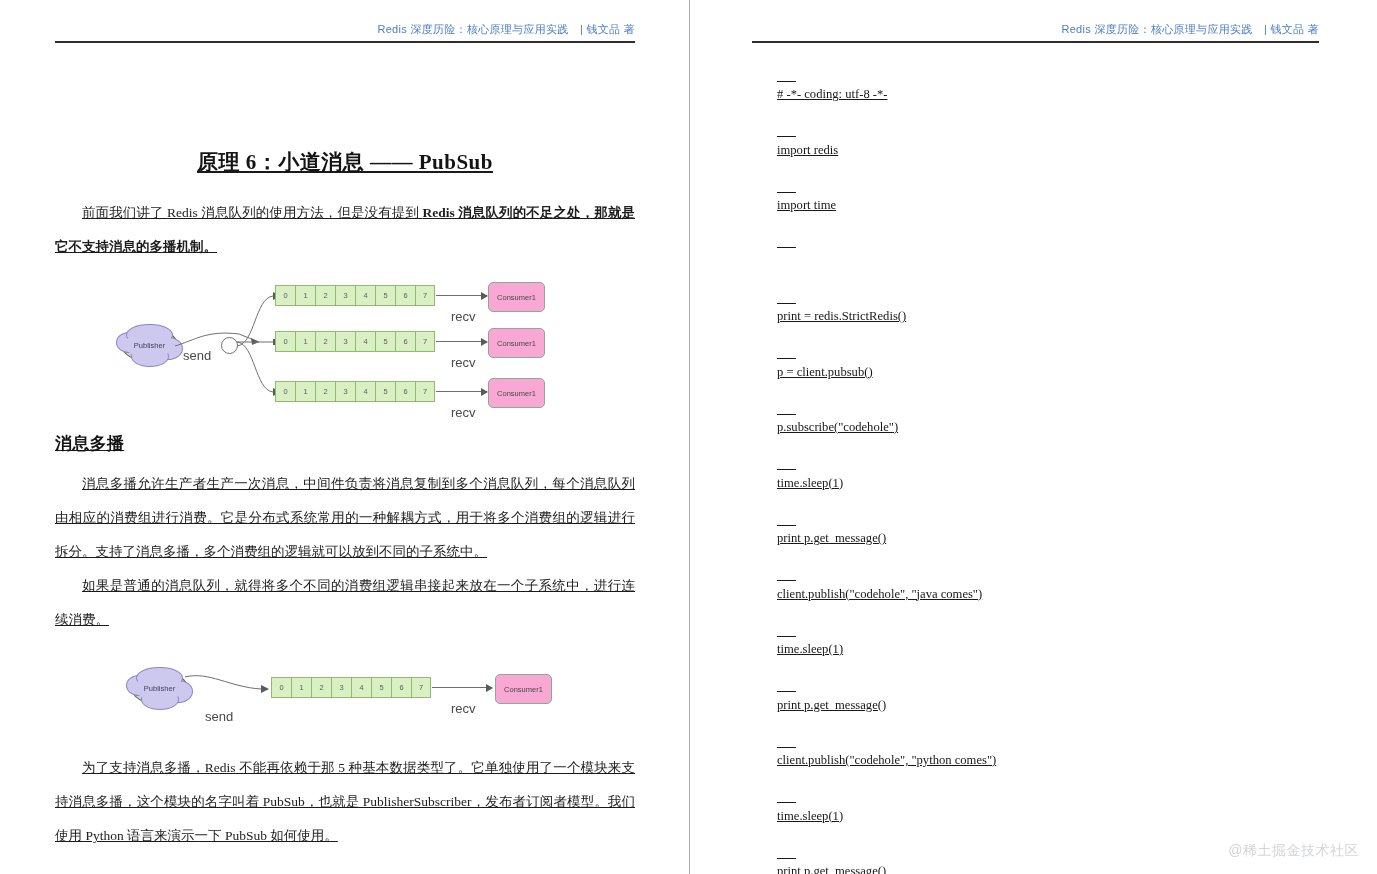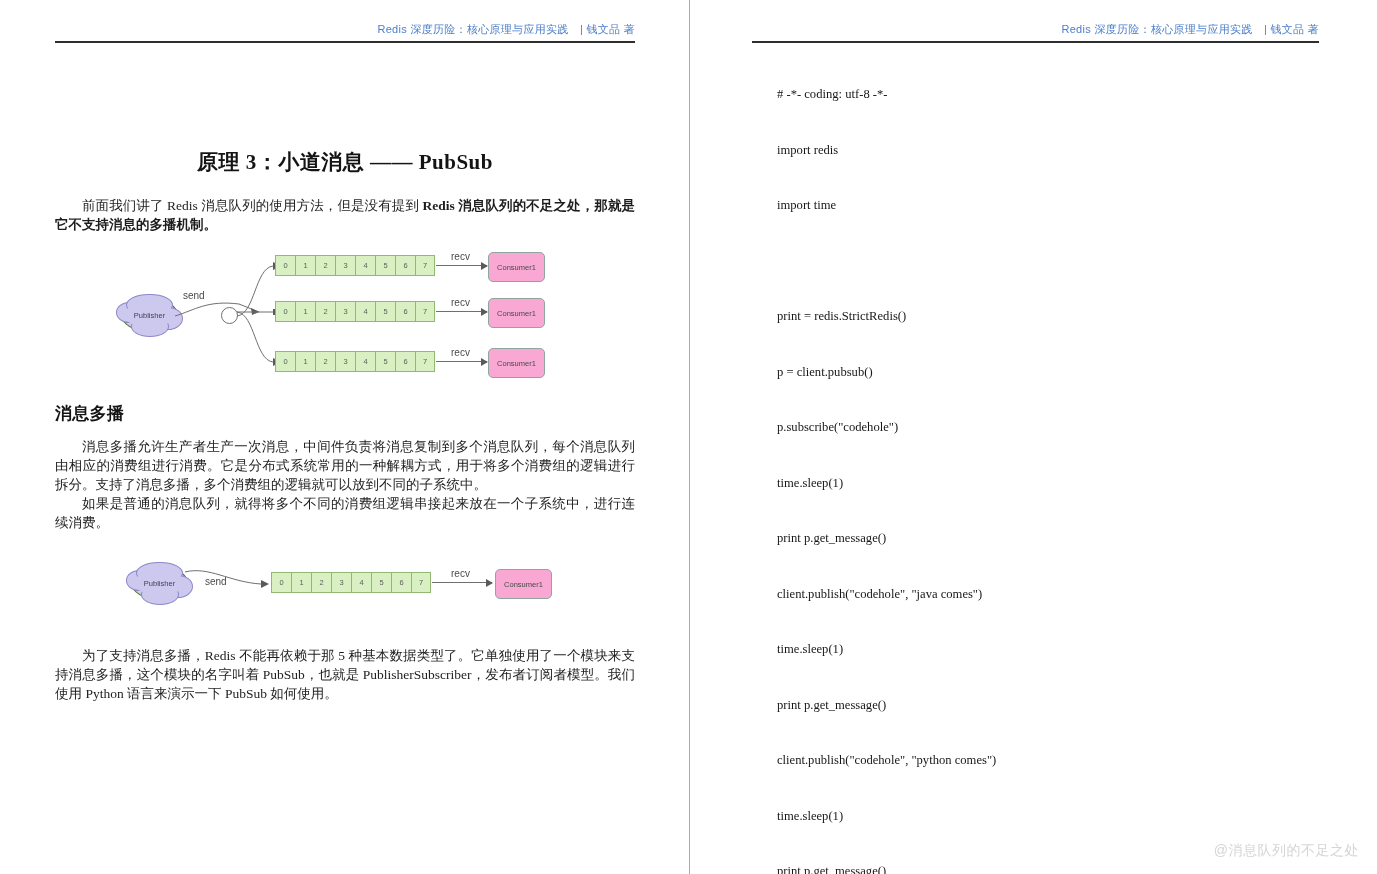--- a/index.html
+++ b/index.html
@@ -7,21 +7,21 @@
     background: #ffffff;
   }
   body {
     width: 1377px; height: 874px;
     position: relative;
     font-family: "Liberation Serif", "DejaVu Serif", serif;
     color: #1a1a1a;
     overflow: hidden;
   }
   .spread { position: absolute; inset: 0; display: flex; }
-  .page { position: relative; height: 874px; box-sizing: border-box; }
+  .page { position: relative; height: 874px; box-sizing: border-box; text-decoration: underline; }
   .page-left  { width: 690px; padding: 0 55px; }
   .page-right { width: 687px; padding: 0 58px 0 62px; }
   .page-divider {
     position: absolute; left: 689px; top: 0;
     width: 1px; height: 874px; background: #a8abad;
   }
 
   
   .runhead { position: absolute; left: 0; right: 0; top: 22px; }
   .page-left  .runhead { left: 55px; right: 55px; }
@@ -49,21 +49,21 @@
   }
   h2.section-title {
     font-size: 17px;
     font-weight: bold;
     margin: 0;
     letter-spacing: .3px;
     color: #141414;
   }
   p.para {
     font-size: 13.5px;
-    line-height: 19px;
+    line-height: 34px;
     margin: 0;
     text-indent: 2em;
     text-align: justify;
     color: #1d1d1d;
   }
   p.para.bold-tail b { font-weight: bold; }
   .gap-8  { height: 8px; }
   .gap-12 { height: 12px; }
   .gap-16 { height: 16px; }
   .gap-20 { height: 20px; }
@@ -151,23 +151,24 @@
   .arrow-h { position: absolute; height: 1px; background: #6f6f6f; }
   .arrow-h::after {
     content: ""; position: absolute; right: -1px; top: -3.5px;
     border-left: 7px solid #5a5a5a;
     border-top: 4px solid transparent;
     border-bottom: 4px solid transparent;
   }
   .edge-label {
     position: absolute;
     font-family: "Liberation Sans", "DejaVu Sans", sans-serif;
-    font-size: 10px;
+    font-size: 13px;
     color: #4a4a4a;
     white-space: nowrap;
+    margin-top: 28px;
   }
   .curve { position: absolute; }
 
   .watermark {
     position: absolute; right: 18px; bottom: 14px;
     font-family: "Liberation Sans", "DejaVu Sans", sans-serif;
     font-size: 14px;
     color: #d3d5d8;
     letter-spacing: .5px;
   }
@@ -177,21 +178,21 @@
 
 <div class="spread">
 
   <div class="page page-left">
 
     <div class="runhead">
       <div class="runhead-text">Redis 深度历险：核心原理与应用实践　| 钱文品 著</div>
       <div class="runhead-rule"></div>
     </div>
 
-    <h1 class="chapter-title">原理 3：小道消息 —— PubSub</h1>
+    <h1 class="chapter-title">原理 6：小道消息 —— PubSub</h1>
 
     <div class="gap-20"></div>
 
     <p class="para bold-tail"><span>前面我们讲了 Redis 消息队列的使用方法，但是没有提到 </span><b>Redis 消息队列的不足之处，那就是它不支持消息的多播机制。</b></p>
 
     <div class="figure" style="height:150px; margin-top:10px;">
 
       <div class="cloud" style="left:66px; top:54px; width:55px; height:32px;">
         <div class="cloud-inner"></div>
         <div class="cloud-inner2"></div>
@@ -344,13 +345,13 @@
       <div>time.sleep(1)</div>
       <div>print p.get_message()</div>
       
     </div>
 
   </div>
 
   <div class="page-divider"></div>
 </div>
 
-<div class="watermark">@消息队列的不足之处</div>
+<div class="watermark">@稀土掘金技术社区</div>
 
 </body></html>

